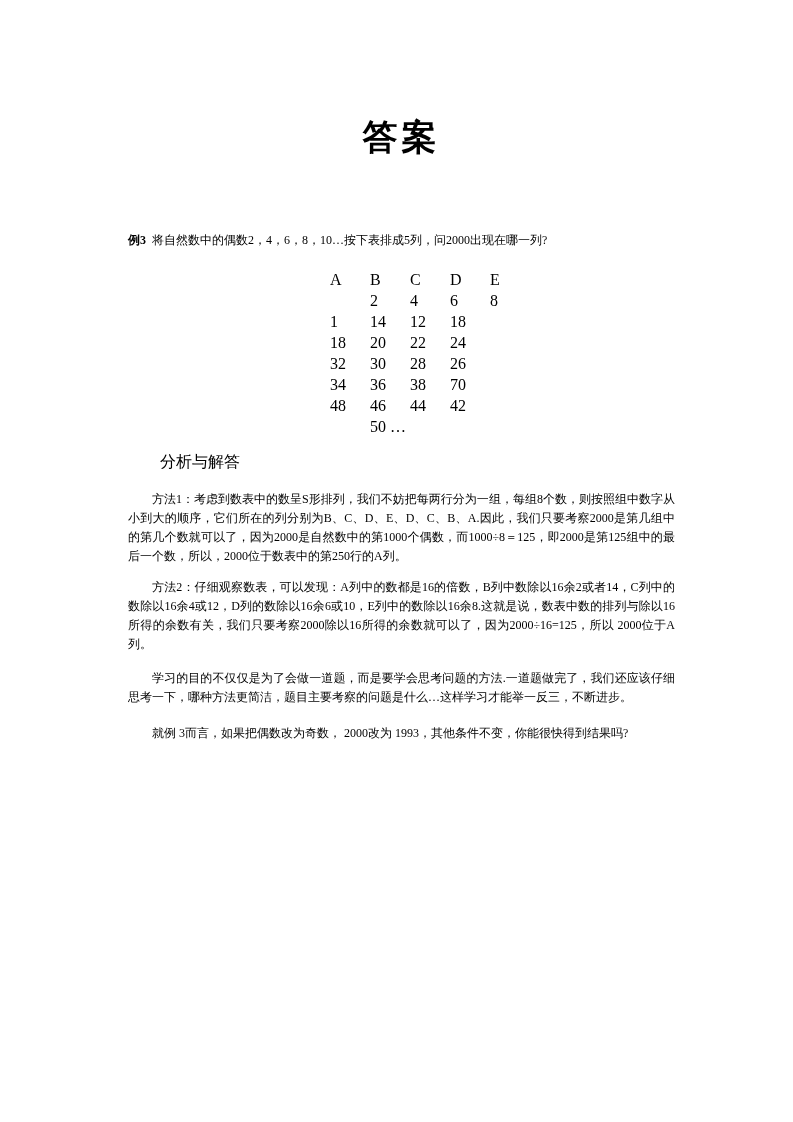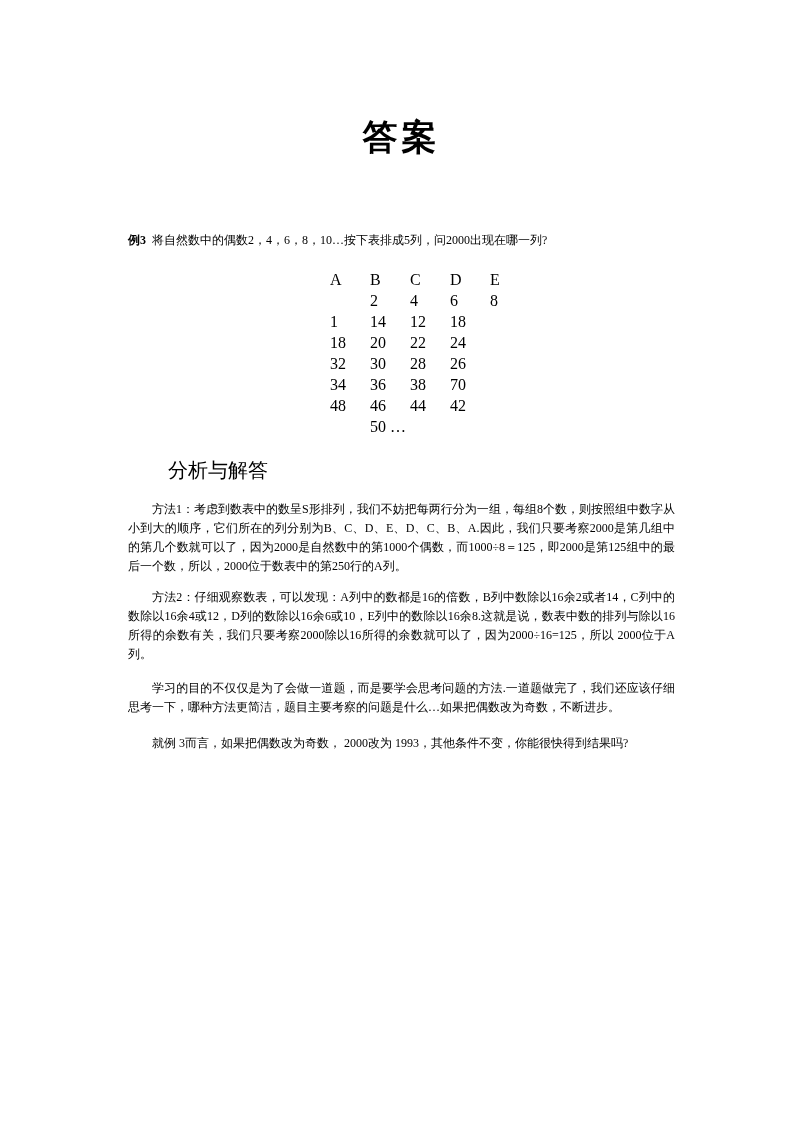--- a/index.html
+++ b/index.html
@@ -53,22 +53,22 @@
     display: flex;
   }
   .tcell {
     width: 40px;
     flex: 0 0 40px;
     white-space: nowrap;
     overflow: visible;
     text-align: left;
   }
   .analysis-heading {
-    margin-top: 24px;
-    font-size: 20px;
+    margin-top: 15px;
+    font-size: 16px;
     line-height: 19px;
     text-indent: 2em;
   }
   .para {
     text-indent: 2em;
   }
   .p-method1 { margin-top: 19px; font-family: Liberation Serif, serif; }
   .p-method2 { margin-top: 12px; }
   .p-study   { margin-top: 15px; }
   .p-followup{ margin-top: 17px; }
@@ -141,18 +141,18 @@
         <div class="tcell"></div>
       </div>
     </div>
 
     <p class="analysis-heading">分析与解答</p>
 
     <p class="body-text para p-method1">方法1：考虑到数表中的数呈S形排列，我们不妨把每两行分为一组，每组8个数，则按照组中数字从小到大的顺序，它们所在的列分别为B、C、D、E、D、C、B、A.因此，我们只要考察2000是第几组中的第几个数就可以了，因为2000是自然数中的第1000个偶数，而1000÷8＝125，即2000是第125组中的最后一个数，所以，2000位于数表中的第250行的A列。</p>
 
     <p class="body-text para p-method2">方法2：仔细观察数表，可以发现：A列中的数都是16的倍数，B列中数除以16余2或者14，C列中的数除以16余4或12，D列的数除以16余6或10，E列中的数除以16余8.这就是说，数表中数的排列与除以16所得的余数有关，我们只要考察2000除以16所得的余数就可以了，因为2000÷16=125，所以 2000位于A列。</p>
 
-    <p class="body-text para p-study">学习的目的不仅仅是为了会做一道题，而是要学会思考问题的方法.一道题做完了，我们还应该仔细思考一下，哪种方法更简洁，题目主要考察的问题是什么…如果把偶数改为奇数，不断进步。</p>
+    <p class="body-text para p-study">学习的目的不仅仅是为了会做一道题，而是要学会思考问题的方法.一道题做完了，我们还应该仔细思考一下，哪种方法更简洁，题目主要考察的问题是什么…这样学习才能举一反三，不断进步。</p>
 
     <p class="body-text para p-followup">就例 3而言，如果把偶数改为奇数， 2000改为 1993，其他条件不变，你能很快得到结果吗?</p>
 
   </div>
 </div>
 
 </body></html>

